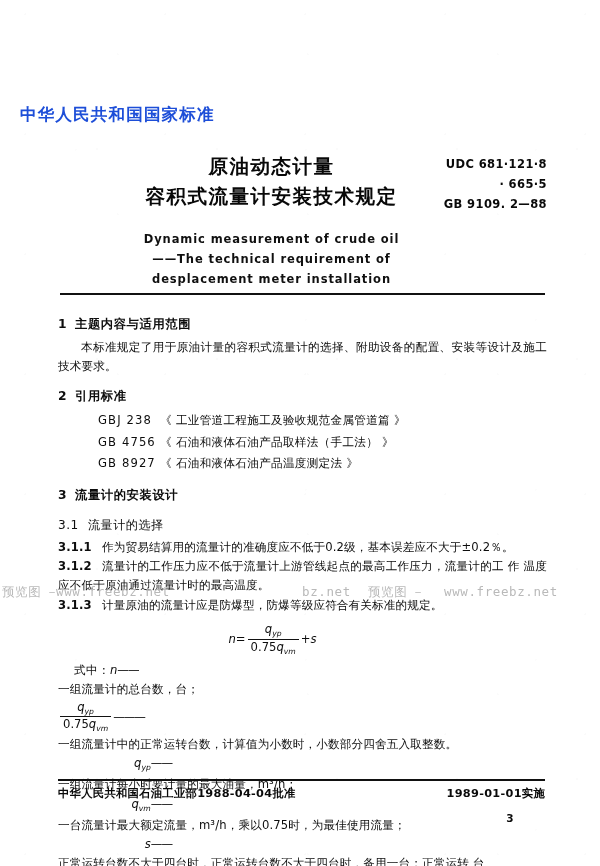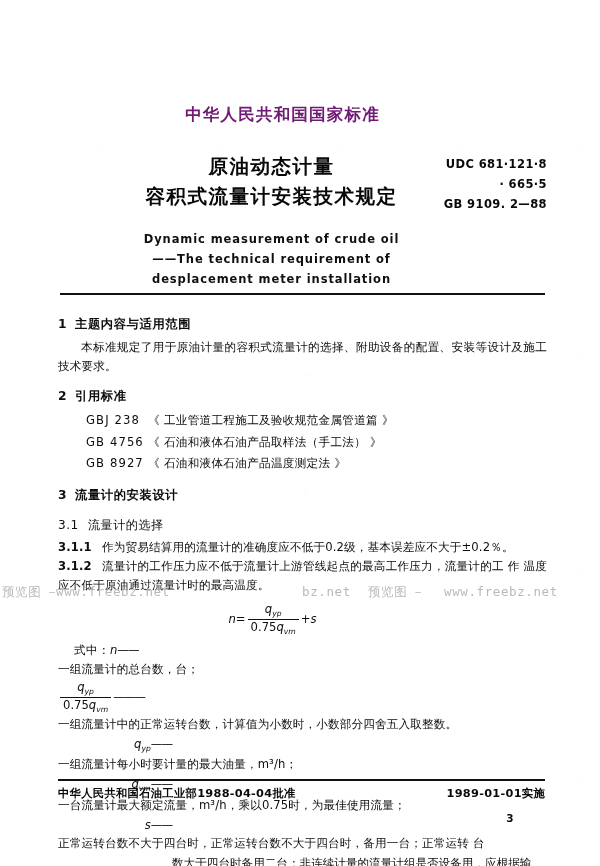--- a/index.html
+++ b/index.html
@@ -38,25 +38,25 @@
   }
 
   
   .masthead {
     position: absolute;
     left: 60px;
     top: 104px;
     width: 485px;
   }
   .natl-standard {
-    text-align: center;
+    text-align: left;
     font-size: 16.5px;
     font-weight: bold;
     letter-spacing: 1.2px;
-    color: #701a75;
+    color: #1d4ed8;
     margin-left: -40px;
   }
   .title-block {
     margin-top: 26px;
     position: relative;
   }
   .title-main {
     text-align: center;
     font-size: 19.5px;
     font-weight: bold;
@@ -145,20 +145,21 @@
   .ref-list { margin: 4px 0 0 0; }
   .ref-item {
     margin: 0 0 2.5px 0;
     padding-left: 28px;
     letter-spacing: 0.3px;
   }
   .ref-code {
     display: inline-block;
     min-width: 62px;
     letter-spacing: 1.1px;
+    margin-left: 12px;
   }
 
   
   .formula-row {
     text-align: center;
     margin: 7px 0 4px 0;
     padding-right: 60px;
   }
   .frac {
     display: inline-block;
@@ -330,20 +331,23 @@
 
     <div class="h-sub">
       <span class="num">3.1</span><span>流量计的选择</span>
     </div>
 
     <p class="clause">
       <span class="num">3.1.1</span><span>作为贸易结算用的流量计的准确度应不低于0.2级，基本误差应不大于±0.2％。</span>
     </p>
     <p class="clause">
       <span class="num">3.1.2</span><span>流量计的工作压力应不低于流量计上游管线起点的最高工作压力，流量计的工 作 温度应不低于原油通过流量计时的最高温度。</span>
+    </p>
+    <p class="clause">
+      <span class="num">3.1.3</span><span>计量原油的流量计应是防爆型，防爆等级应符合有关标准的规定。</span>
     </p>
 
     <div class="formula-row">
       <span class="it">n</span><span>=</span><span class="frac"><span class="nu"><span class="it">q</span><sub>yp</sub></span><span class="de"><span>0.75</span><span class="it">q</span><sub>vm</sub></span></span><span>+</span><span class="it">s</span>
     </div>
 
     <div class="where">
 
       <div class="wrow">
         <span class="wsym">

